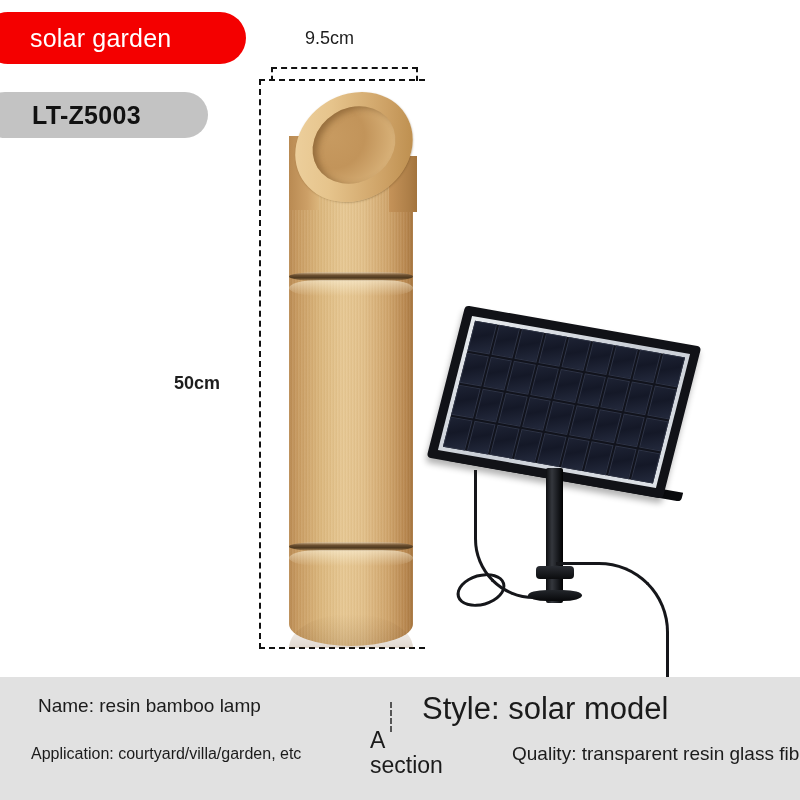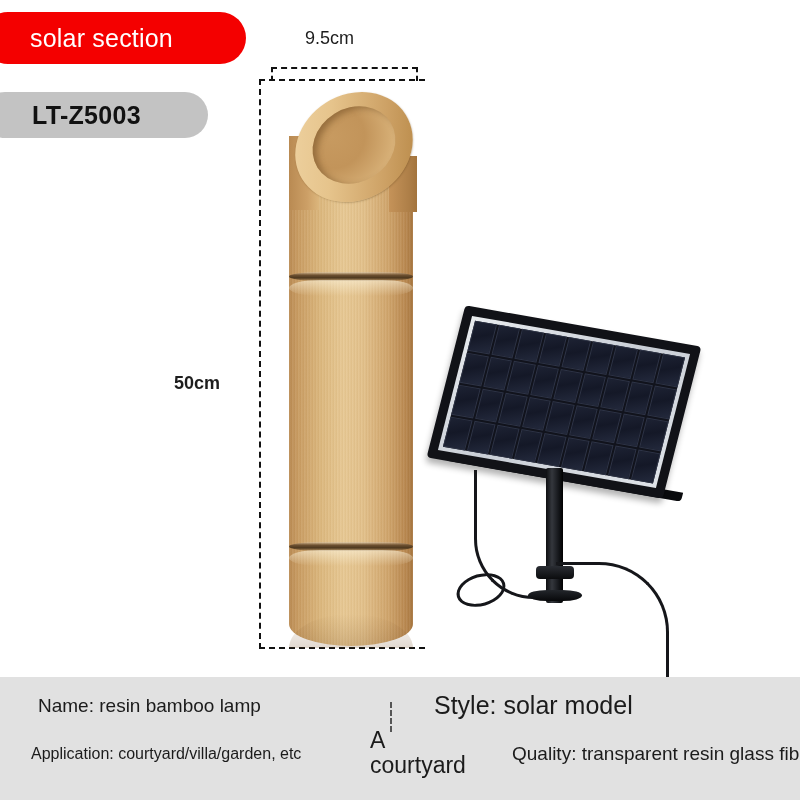--- a/index.html
+++ b/index.html
@@ -198,41 +198,41 @@
   }
 
   
   #spec-panel{
     position:absolute;left:0;top:677px;width:800px;height:123px;
     background:#e1e1e1;
   }
   .spec{position:absolute;white-space:nowrap;color:#1b1b1b;}
   #spec-name{left:38px;top:18px;font-size:19px;}
   #spec-app{left:31px;top:68px;font-size:16px;}
-  #spec-style{left:434px;top:14px;font-size:25px;}
+  #spec-style{left:422px;top:14px;font-size:31px;}
   #spec-quality{left:512px;top:66px;font-size:19px;}
 
   
   #overlay-material{
     position:absolute;left:370px;top:728px;width:130px;
     font-size:23px;line-height:25px;color:#1b1b1b;
   }
   #overlay-material .ln2{display:block;}
 
   
   #tick-a{
     position:absolute;left:390px;top:702px;height:30px;width:0;
     border-left:2px dashed #555;
   }
 </style>
 </head>
 <body>
 
 <div class="badge" id="badge-solar">
-  <span>solar section</span>
+  <span>solar garden</span>
 </div>
 
 <div class="badge" id="badge-model">
   <span>LT-Z5003</span>
 </div>
 
 <div id="dim-h-box"></div>
 <div id="dim-w-bracket"></div>
 
 <div class="dim-label" id="dim-w-label">9.5cm</div>
@@ -314,14 +314,14 @@
 <div id="spec-panel">
   <div class="spec" id="spec-name">Name: resin bamboo lamp</div>
   <div class="spec" id="spec-app">Application: courtyard/villa/garden, etc</div>
   <div class="spec" id="spec-style">Style: solar model</div>
   <div class="spec" id="spec-quality">Quality: transparent resin glass fiber</div>
 </div>
 
 <div id="tick-a"></div>
 <div id="overlay-material">
   <span>A</span>
-  <span class="ln2">courtyard</span>
+  <span class="ln2">section</span>
 </div>
 
 </body></html>

